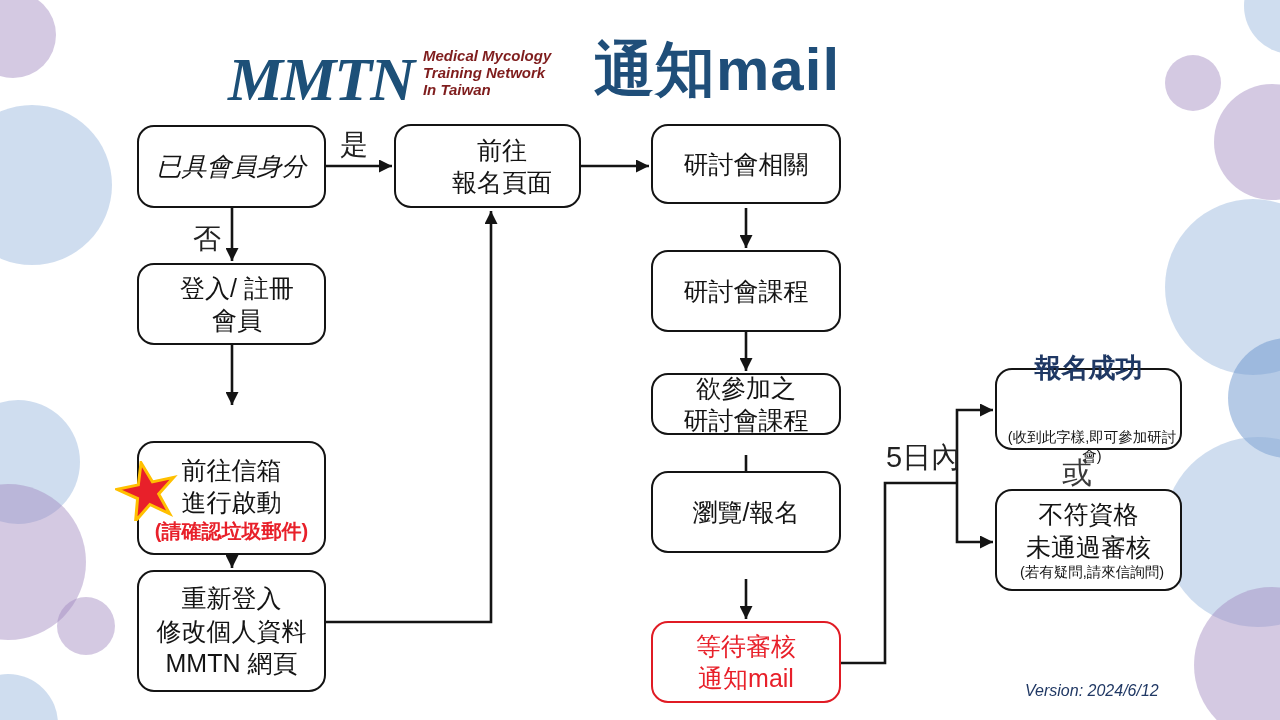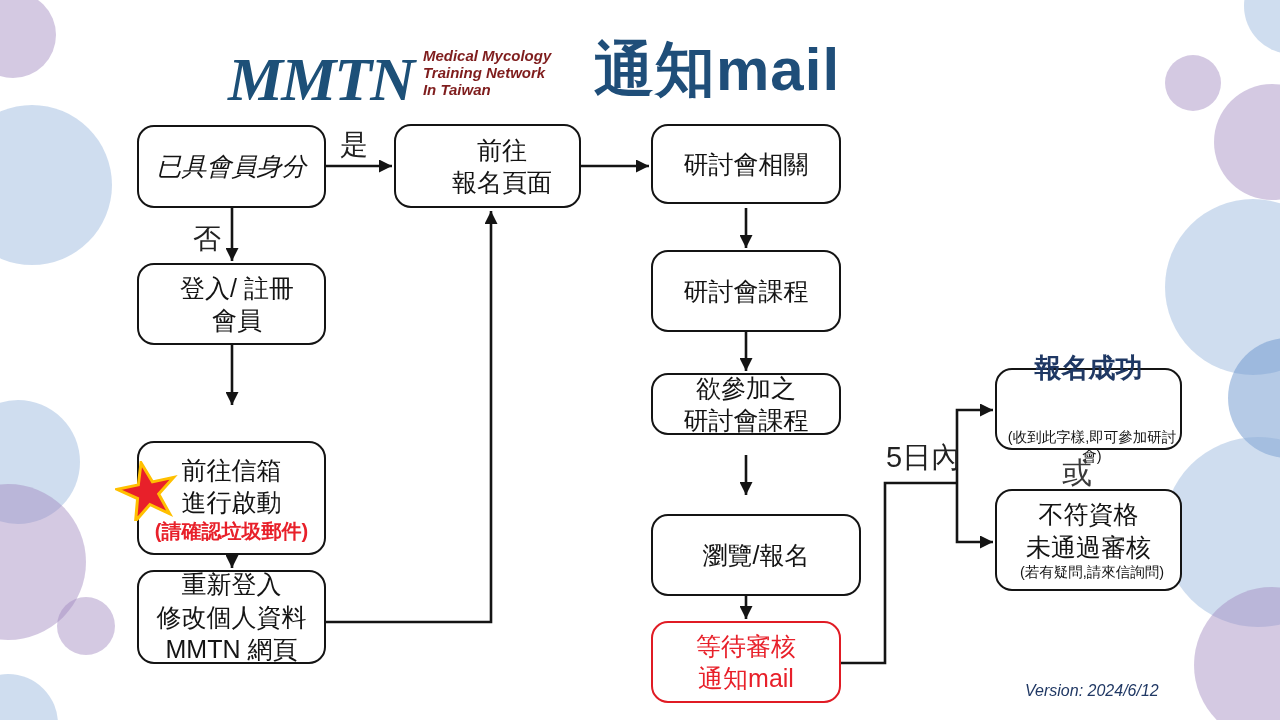--- a/index.html
+++ b/index.html
@@ -126,41 +126,41 @@
 
 <div class="box" style="left:651px; top:250px; width:190px; height:82px;">
   <span>研討會課程</span>
 </div>
 
 <div class="box" style="left:651px; top:373px; width:190px; height:62px;">
   <span>欲參加之</span>
   <span>研討會課程</span>
 </div>
 
-<div class="box" style="left:651px; top:514px; width:210px; height:82px;text-align:right;">
+<div class="box" style="left:651px; top:471px; width:190px; height:82px;text-align:right;">
   <span>瀏覽/報名</span>
 </div>
 
 <div class="box box-red" style="left:651px; top:621px; width:190px; height:82px;">
   <span>等待審核</span>
   <span>通知mail</span>
 </div>
 
 <div class="box" style="left:137px; top:263px; width:189px; height:82px;padding-left:11px;">
   <span>登入/ 註冊</span>
   <span>會員</span>
 </div>
 
 <div class="box" style="left:137px; top:407px; width:189px; height:114px;margin-top:34px;">
   <span>前往信箱</span>
   <span>進行啟動</span>
   <span class="red-note">(請確認垃圾郵件)</span>
 </div>
 
-<div class="box" style="left:137px; top:570px; width:189px; height:94px;">
+<div class="box" style="left:137px; top:570px; width:189px; height:122px;">
   <span>重新登入</span>
   <span>修改個人資料</span>
   <span>MMTN 網頁</span>
 </div>
 
 <div class="box" style="left:995px; top:368px; width:187px; height:82px;gap:44px;">
   <span class="success-title">報名成功</span>
   <span class="note">(收到此字樣,即可參加研討會)</span>
 </div>
 

